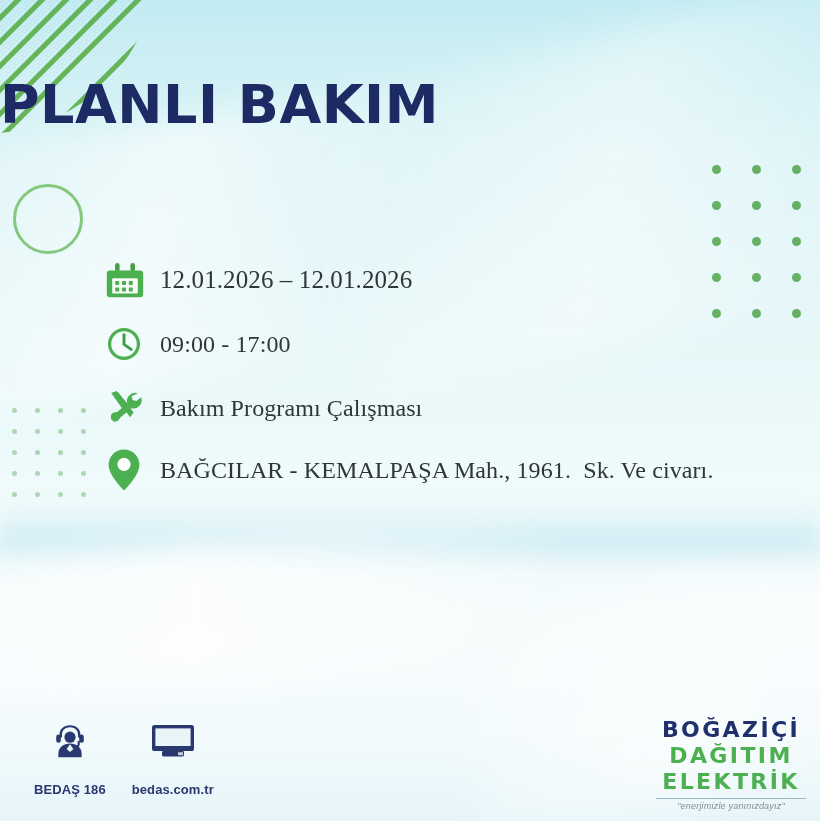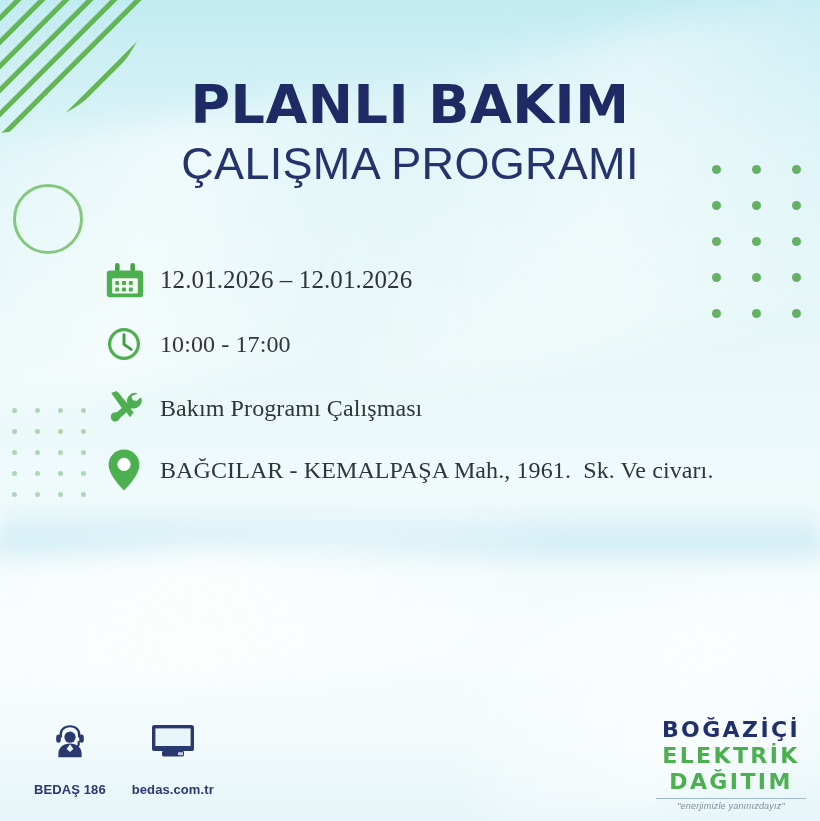--- a/index.html
+++ b/index.html
@@ -118,21 +118,21 @@
   #dots-left span {
     width: 5px; height: 5px;
     opacity: 0.42;
   }
 
   
   .header {
     position: absolute;
     left: 0; top: 78px;
     width: 820px;
-    text-align: center;
+    text-align: left;
   }
   .title-main {
     font-family: "DejaVu Sans", sans-serif;
     font-size: 54px;
     font-weight: 700;
     letter-spacing: 0.5px;
     color: #1e2a63;
     line-height: 1.0;
     margin: 0;
   }
@@ -311,21 +311,20 @@
       <span></span>
       <span></span>
     <span></span>
       <span></span>
       <span></span>
       <span></span>
   </div>
 
   <div class="header">
     <h1 class="title-main">PLANLI BAKIM</h1>
-    <h2 class="title-sub">ÇALIŞMA PROGRAMI</h2>
   </div>
 
   <div class="info-list">
 
     <div class="info-row" id="row-date">
       <span class="icon-box">
         <svg width="38" height="38" viewBox="0 0 38 38" aria-hidden="true">
           <rect x="9" y="2" width="4.6" height="9" rx="2.3" fill="#44a340"></rect>
           <rect x="24.4" y="2" width="4.6" height="9" rx="2.3" fill="#44a340"></rect>
           <path d="M4 9.5 h30 a3.2,3.2 0 0 1 3.2,3.2 v20.3 a3.2,3.2 0 0 1 -3.2,3.2 h-30 a3.2,3.2 0 0 1 -3.2,-3.2 v-20.3 a3.2,3.2 0 0 1 3.2,-3.2 z" fill="#4cb050"></path>
@@ -343,21 +342,21 @@
       <span class="info-text">12.01.2026 – 12.01.2026</span>
     </div>
 
     <div class="info-row" id="row-time">
       <span class="icon-box">
         <svg width="36" height="36" viewBox="0 0 36 36" aria-hidden="true">
           <circle cx="18" cy="18" r="14.4" fill="none" stroke="#4cb050" stroke-width="3.2"></circle>
           <path d="M18 8.6 V18.4 L25.2 23.4" fill="none" stroke="#3f9c44" stroke-width="2.9" stroke-linecap="round" stroke-linejoin="round"></path>
         </svg>
       </span>
-      <span class="info-text">10:00 - 17:00</span>
+      <span class="info-text">09:00 - 17:00</span>
     </div>
 
     <div class="info-row" id="row-type">
       <span class="icon-box">
         <svg width="38" height="38" viewBox="0 0 38 38" aria-hidden="true">
           <g fill="#4cb050">
             <path d="M7.6 5.2 L12.0 3.2 L27.6 23.4 L24.0 28.2 Z"></path>
             <circle cx="9.4" cy="27.8" r="4.6"></circle>
             <path d="M9.0 24.6 L25.4 5.4 L29.6 8.6 L13.4 28.6 Z" opacity="0"></path>
           </g>
@@ -422,20 +421,20 @@
           </svg>
         </span>
         <span class="c-label">bedas.com.tr</span>
       </div>
 
 
     </div>
 
     <div class="brand">
       <div class="brand-line brand-1">BOĞAZİÇİ</div>
+      <div class="brand-line brand-3">DAĞITIM</div>
       <div class="brand-line brand-2">ELEKTRİK</div>
-      <div class="brand-line brand-3">DAĞITIM</div>
       <div class="brand-tag">"enerjimizle yanınızdayız"</div>
     </div>
 
   </div>
 
 </div>
 
 </body></html>

